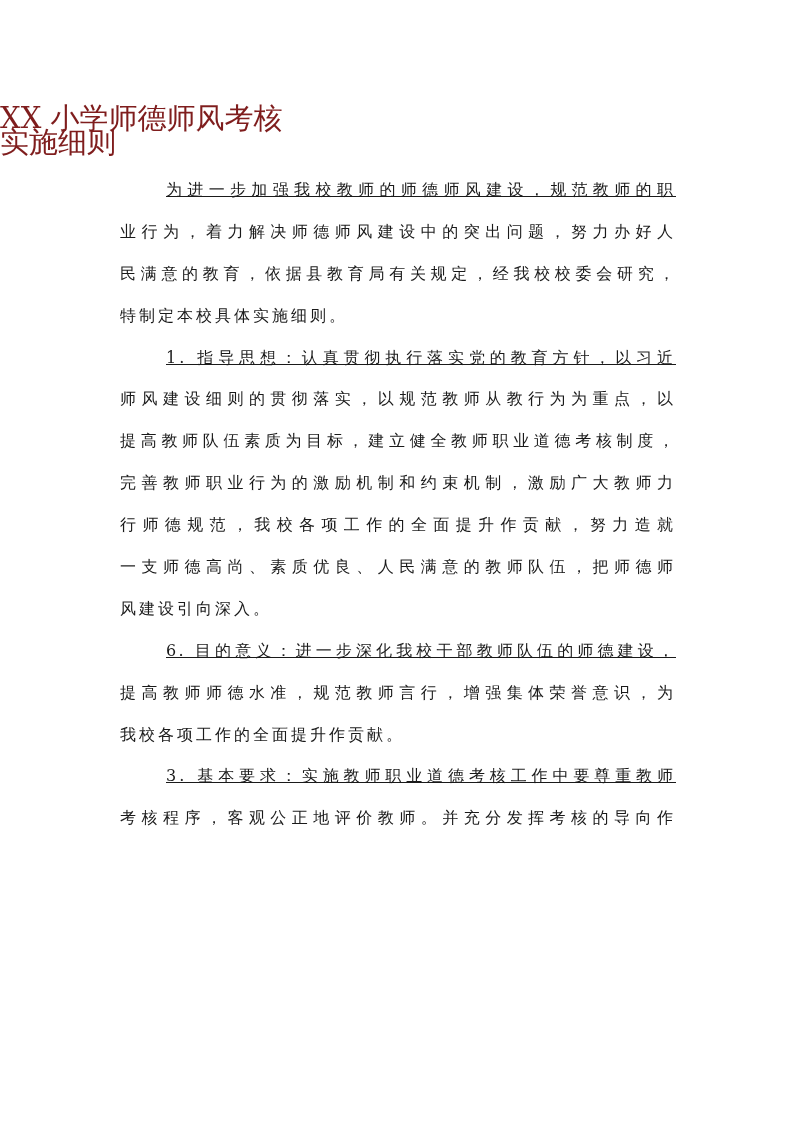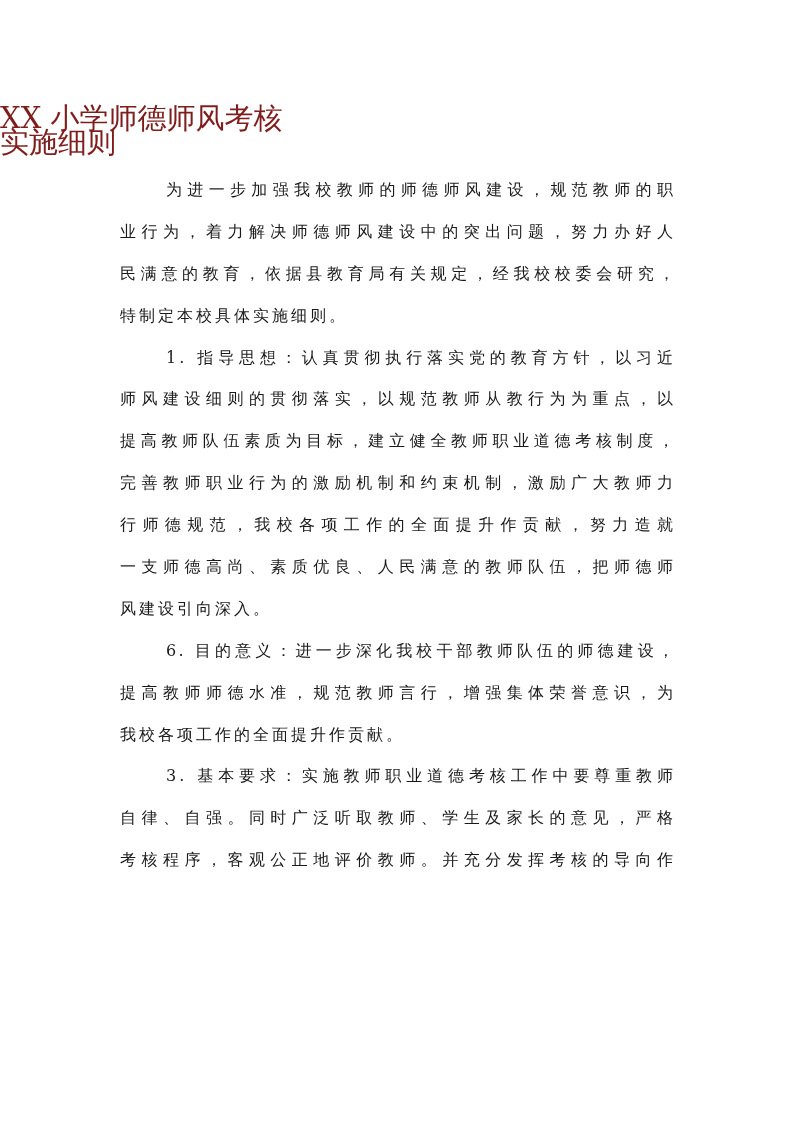--- a/index.html
+++ b/index.html
@@ -42,21 +42,21 @@
     width: 556px;
   }
   .line {
     display: block;
     white-space: nowrap;
     height: 41.9px;
     text-align-last: justify;
     text-align: justify;
   }
   .line.last { text-align-last: left; }
-  .line.indent { padding-left: 46px; }
+  .line.indent { padding-left: 46px; text-decoration: underline; }
   .heading {
     margin: 0;
     padding-left: 44px;
     font-family: "DejaVu Sans", "Liberation Sans", sans-serif;
     font-weight: bold;
     font-size: 20px;
     line-height: 41.9px;
     height: 41.9px;
     letter-spacing: 0.5px;
     color: #111;
@@ -91,18 +91,17 @@
     </div>
 
     <div class="para-block">
       <span class="line indent" style="letter-spacing:2.2px">6. 目的意义：进一步深化我校干部教师队伍的师德建设，</span>
       <span class="line" style="letter-spacing:3.0px">提高教师师德水准，规范教师言行，增强集体荣誉意识，为</span>
       <span class="line last" style="letter-spacing:3.0px">我校各项工作的全面提升作贡献。</span>
     </div>
 
     <div class="para-block">
       <span class="line indent" style="letter-spacing:3.0px">3. 基本要求：实施教师职业道德考核工作中要尊重教师</span>
-      <span class="line" style="letter-spacing:3.0px">自律、自强。同时广泛听取教师、学生及家长的意见，严格</span>
       <span class="line" style="letter-spacing:3.0px">考核程序，客观公正地评价教师。并充分发挥考核的导向作</span>
     </div>
 
   </div>
 </div>
 
 </body></html>

